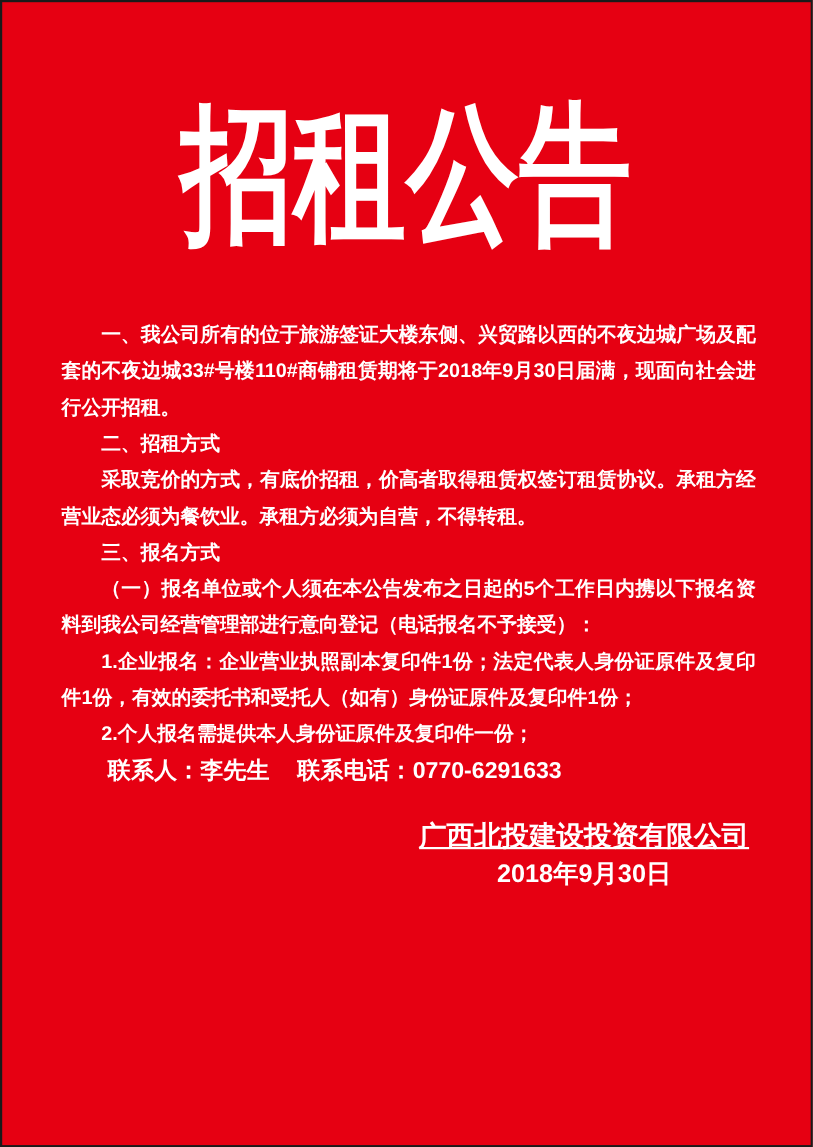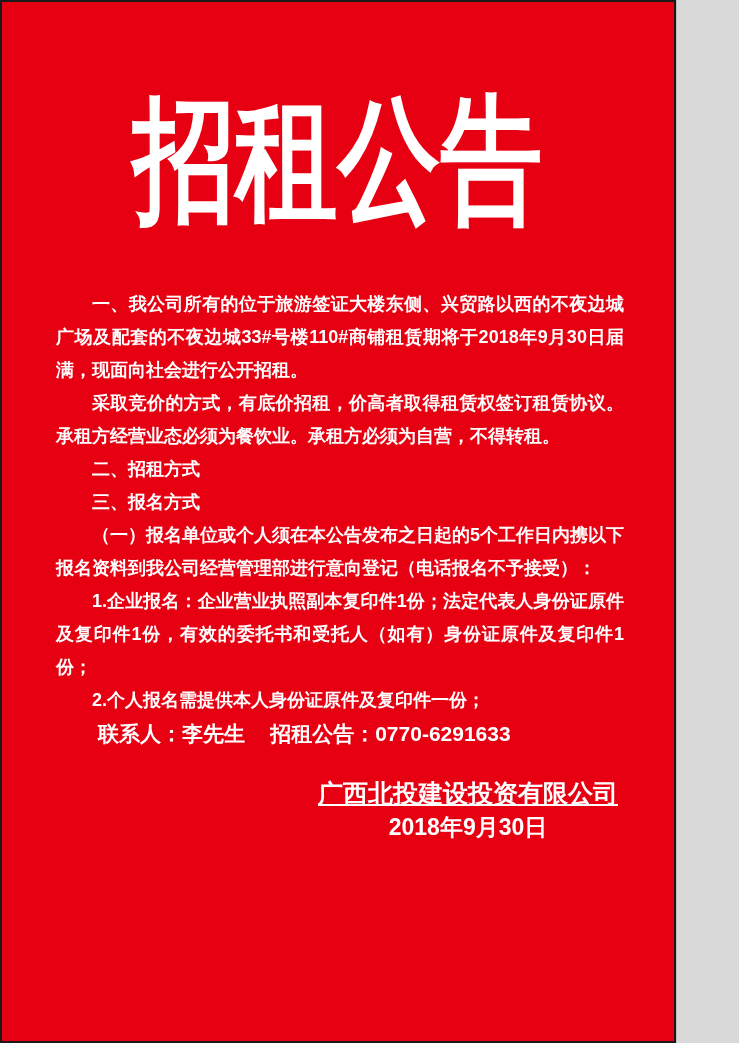--- a/index.html
+++ b/index.html
@@ -1,18 +1,18 @@
 <!DOCTYPE html>
 <html><head>
 <meta charset="utf-8">
 <style>
   html, body { margin: 0; padding: 0; background: #d9d9d9; }
   .poster {
     position: relative;
-    width: 676px;
+    width: 739px;
     height: 1043px;
     box-sizing: border-box;
     background: #e60012;
     border: 2px solid #1a1a1a;
     outline: 1px solid #bfbfbf;
     color: #ffffff;
     font-family: "Liberation Sans", "DejaVu Sans", sans-serif;
     overflow: hidden;
   }
   .title-wrap {
@@ -69,30 +69,30 @@
 <body>
 
 <div class="poster">
 
   <div class="title-wrap">
     <span class="title-text">招租公告</span>
   </div>
 
   <div class="notice-body">
     <p>一、我公司所有的位于旅游签证大楼东侧、兴贸路以西的不夜边城广场及配套的不夜边城33#号楼110#商铺租赁期将于2018年9月30日届满，现面向社会进行公开招租。</p>
+    <p>二、招租方式</p>
     <p>采取竞价的方式，有底价招租，价高者取得租赁权签订租赁协议。承租方经营业态必须为餐饮业。承租方必须为自营，不得转租。</p>
-    <p>二、招租方式</p>
     <p>三、报名方式</p>
     <p>（一）报名单位或个人须在本公告发布之日起的5个工作日内携以下报名资料到我公司经营管理部进行意向登记（电话报名不予接受）：</p>
     <p>1.企业报名：企业营业执照副本复印件1份；法定代表人身份证原件及复印件1份，有效的委托书和受托人（如有）身份证原件及复印件1份；</p>
     <p>2.个人报名需提供本人身份证原件及复印件一份；</p>
   </div>
 
   <div class="contact-line">
-    <span>联系人：</span><span>李先生</span><span class="contact-gap"></span><span>招租公告：</span><span>0770-6291633</span>
+    <span>联系人：</span><span>李先生</span><span class="contact-gap"></span><span>联系电话：</span><span>0770-6291633</span>
   </div>
 
   <div class="signature">
     <div class="signature-block">
       <div class="signature-company">广西北投建设投资有限公司</div>
       <div class="signature-date">2018年9月30日</div>
     </div>
   </div>
 
 </div>

